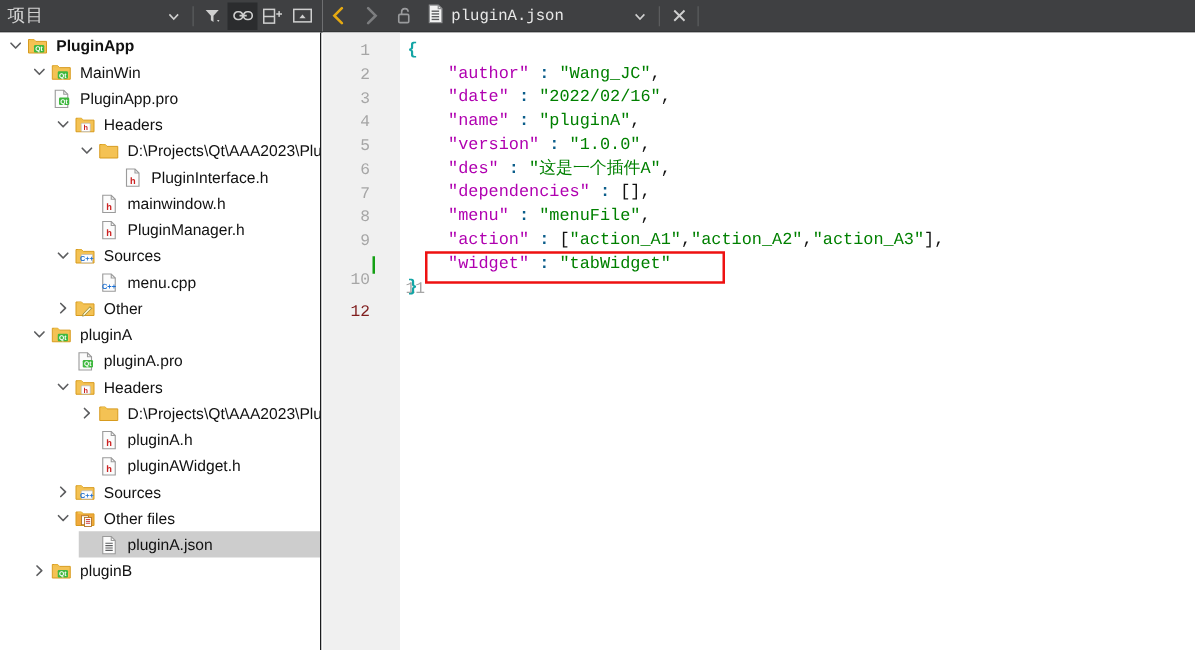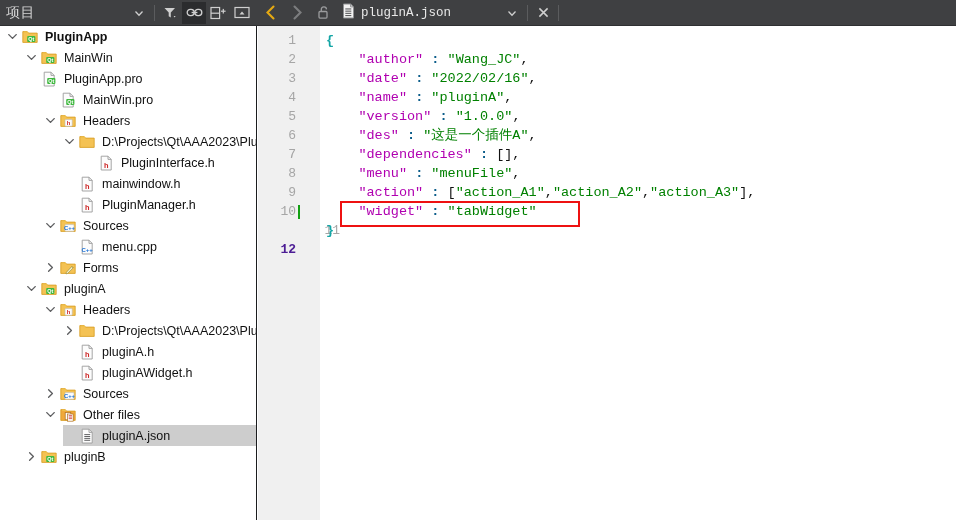--- a/index.html
+++ b/index.html
@@ -181,21 +181,21 @@
     position: absolute;
     left: 0;
     width: 38px;
     text-align: right;
     height: 19px;
     line-height: 19px;
     font-family: "Liberation Mono", monospace;
     font-size: 13px;
     color: #a6a6a6;
   }
-  .lnum.cur { color: #4c1d95; font-weight: bold; }
+  .lnum.cur { color: #7f1d1d; font-weight: normal; }
   .caret {
     position: absolute;
     left: 40px;
     top: 3px;
     width: 2px;
     height: 14px;
     background: #13a013;
   }
   .k  { color: #b000b0; }   
   .c  { color: #0b5d8a; font-weight: bold; }  
@@ -354,170 +354,170 @@
             <path d="M9.0 1.2 V4.4 H12.2" fill="none" stroke="#9b9b9b" stroke-width="0.9"></path>
             <rect x="5.2" y="7" width="8.2" height="6" rx="1" fill="#3fb83f"></rect>
             <text x="9.3" y="12.1" text-anchor="middle" fill="#ffffff" font-size="5.4" font-family="&quot;Liberation Sans&quot;, sans-serif" font-weight="bold">Qt</text>
           </svg>
         </span>
         <span class="label">PluginApp.pro</span>
       </div>
       <div class="row">
         <span style="width: 42px; flex: 0 0 auto;"></span>
         <span class="twisty">
-          <span></span>
-        </span>
-        <span class="ico-wrap">
-          <svg width="15" height="16" viewBox="0 0 15 16">
-            <path d="M2.2 1.2 H9.0 L12.2 4.4 V15 H2.2 Z" fill="#fcfcfc" stroke="#9b9b9b" stroke-width="0.9"></path>
-            <path d="M9.0 1.2 V4.4 H12.2" fill="none" stroke="#9b9b9b" stroke-width="0.9"></path>
+          <svg width="11" height="11" viewBox="0 0 11 11">
+            <path d="M1.8 3.6 L5.5 7.4 L9.2 3.6" fill="none" stroke="#5d5e60" stroke-width="1.35" stroke-linecap="round" stroke-linejoin="round"></path>
+          </svg>
+        </span>
+        <span class="ico-wrap">
+          <svg width="17" height="16" viewBox="0 0 17 16">
+            <path d="M0.8 2.6 H5.2 L6.6 4.1 H15.2 V13.4 H0.8 Z" fill="#f4c254" stroke="#d79b1e" stroke-width="0.8"></path>
+            <path d="M2.2 2.6 H5.2 L6.6 4.1 H2.2 Z" fill="#f0c04a"></path>
+            <rect x="5.0" y="6.6" width="7.2" height="6.6" rx="0.8" fill="#fdfdfd" stroke="#bbbbbb" stroke-width="0.6"></rect>
+            <text x="8.6" y="12.0" text-anchor="middle" fill="#cc2222" font-size="5.8" font-family="&quot;Liberation Sans&quot;, sans-serif" font-weight="bold">h</text>
+          </svg>
+        </span>
+        <span class="label">Headers</span>
+      </div>
+      <div class="row">
+        <span style="width: 61px; flex: 0 0 auto;"></span>
+        <span class="twisty">
+          <svg width="11" height="11" viewBox="0 0 11 11">
+            <path d="M1.8 3.6 L5.5 7.4 L9.2 3.6" fill="none" stroke="#5d5e60" stroke-width="1.35" stroke-linecap="round" stroke-linejoin="round"></path>
+          </svg>
+        </span>
+        <span class="ico-wrap">
+          <svg width="17" height="16" viewBox="0 0 17 16">
+            <path d="M0.8 2.6 H5.2 L6.6 4.1 H15.2 V13.4 H0.8 Z" fill="#f4c254" stroke="#d79b1e" stroke-width="0.8"></path>
+            <path d="M2.2 2.6 H5.2 L6.6 4.1 H2.2 Z" fill="#f0c04a"></path>
+          </svg>
+        </span>
+        <span class="label">D:\Projects\Qt\AAA2023\Plu</span>
+      </div>
+      <div class="row">
+        <span style="width: 80px; flex: 0 0 auto;"></span>
+        <span class="twisty">
+          <span></span>
+        </span>
+        <span class="ico-wrap">
+          <svg width="15" height="16" viewBox="0 0 15 16">
+            <path d="M2.2 1.2 H9.0 L12.2 4.4 V15 H2.2 Z" fill="#fcfcfc" stroke="#9b9b9b" stroke-width="0.9"></path>
+            <path d="M9.0 1.2 V4.4 H12.2" fill="none" stroke="#9b9b9b" stroke-width="0.9"></path>
+            <text x="7.2" y="12.9" text-anchor="middle" fill="#cc2222" font-size="7.4" font-family="&quot;Liberation Sans&quot;, sans-serif" font-weight="bold">h</text>
+          </svg>
+        </span>
+        <span class="label">PluginInterface.h</span>
+      </div>
+      <div class="row">
+        <span style="width: 61px; flex: 0 0 auto;"></span>
+        <span class="twisty">
+          <span></span>
+        </span>
+        <span class="ico-wrap">
+          <svg width="15" height="16" viewBox="0 0 15 16">
+            <path d="M2.2 1.2 H9.0 L12.2 4.4 V15 H2.2 Z" fill="#fcfcfc" stroke="#9b9b9b" stroke-width="0.9"></path>
+            <path d="M9.0 1.2 V4.4 H12.2" fill="none" stroke="#9b9b9b" stroke-width="0.9"></path>
+            <text x="7.2" y="12.9" text-anchor="middle" fill="#cc2222" font-size="7.4" font-family="&quot;Liberation Sans&quot;, sans-serif" font-weight="bold">h</text>
+          </svg>
+        </span>
+        <span class="label">mainwindow.h</span>
+      </div>
+      <div class="row">
+        <span style="width: 61px; flex: 0 0 auto;"></span>
+        <span class="twisty">
+          <span></span>
+        </span>
+        <span class="ico-wrap">
+          <svg width="15" height="16" viewBox="0 0 15 16">
+            <path d="M2.2 1.2 H9.0 L12.2 4.4 V15 H2.2 Z" fill="#fcfcfc" stroke="#9b9b9b" stroke-width="0.9"></path>
+            <path d="M9.0 1.2 V4.4 H12.2" fill="none" stroke="#9b9b9b" stroke-width="0.9"></path>
+            <text x="7.2" y="12.9" text-anchor="middle" fill="#cc2222" font-size="7.4" font-family="&quot;Liberation Sans&quot;, sans-serif" font-weight="bold">h</text>
+          </svg>
+        </span>
+        <span class="label">PluginManager.h</span>
+      </div>
+      <div class="row">
+        <span style="width: 42px; flex: 0 0 auto;"></span>
+        <span class="twisty">
+          <svg width="11" height="11" viewBox="0 0 11 11">
+            <path d="M1.8 3.6 L5.5 7.4 L9.2 3.6" fill="none" stroke="#5d5e60" stroke-width="1.35" stroke-linecap="round" stroke-linejoin="round"></path>
+          </svg>
+        </span>
+        <span class="ico-wrap">
+          <svg width="17" height="16" viewBox="0 0 17 16">
+            <path d="M0.8 2.6 H5.2 L6.6 4.1 H15.2 V13.4 H0.8 Z" fill="#f4c254" stroke="#d79b1e" stroke-width="0.8"></path>
+            <path d="M2.2 2.6 H5.2 L6.6 4.1 H2.2 Z" fill="#f0c04a"></path>
+            <rect x="5.0" y="6.6" width="9" height="6.6" rx="0.8" fill="#fdfdfd" stroke="#bbbbbb" stroke-width="0.6"></rect>
+            <text x="9.5" y="12.0" text-anchor="middle" fill="#1a6fd4" font-size="5.8" font-family="&quot;Liberation Sans&quot;, sans-serif" font-weight="bold">C++</text>
+          </svg>
+        </span>
+        <span class="label">Sources</span>
+      </div>
+      <div class="row">
+        <span style="width: 61px; flex: 0 0 auto;"></span>
+        <span class="twisty">
+          <span></span>
+        </span>
+        <span class="ico-wrap">
+          <svg width="15" height="16" viewBox="0 0 15 16">
+            <path d="M2.2 1.2 H9.0 L12.2 4.4 V15 H2.2 Z" fill="#fcfcfc" stroke="#9b9b9b" stroke-width="0.9"></path>
+            <path d="M9.0 1.2 V4.4 H12.2" fill="none" stroke="#9b9b9b" stroke-width="0.9"></path>
+            <text x="7.2" y="12.9" text-anchor="middle" fill="#1a6fd4" font-size="6" font-family="&quot;Liberation Sans&quot;, sans-serif" font-weight="bold">C++</text>
+          </svg>
+        </span>
+        <span class="label">menu.cpp</span>
+      </div>
+      <div class="row">
+        <span style="width: 42px; flex: 0 0 auto;"></span>
+        <span class="twisty">
+          <svg width="11" height="11" viewBox="0 0 11 11">
+            <path d="M3.6 1.8 L7.4 5.5 L3.6 9.2" fill="none" stroke="#5d5e60" stroke-width="1.35" stroke-linecap="round" stroke-linejoin="round"></path>
+          </svg>
+        </span>
+        <span class="ico-wrap">
+          <svg width="17" height="16" viewBox="0 0 17 16">
+            <path d="M0.8 2.6 H5.2 L6.6 4.1 H15.2 V13.4 H0.8 Z" fill="#f4c254" stroke="#d79b1e" stroke-width="0.8"></path>
+            <path d="M2.2 2.6 H5.2 L6.6 4.1 H2.2 Z" fill="#f0c04a"></path>
+            <path d="M6.4 12.2 L6.0 13.9 L7.7 13.4 L13.4 7.7 L12.0 6.3 Z" fill="#f6f0c8" stroke="#9a8b3a" stroke-width="0.7"></path>
+            <path d="M11.7 6.6 L13.1 8.0" stroke="#9a8b3a" stroke-width="0.7"></path>
+          </svg>
+        </span>
+        <span class="label">Other</span>
+      </div>
+      <div class="row">
+        <span style="width: 23px; flex: 0 0 auto;"></span>
+        <span class="twisty">
+          <svg width="11" height="11" viewBox="0 0 11 11">
+            <path d="M1.8 3.6 L5.5 7.4 L9.2 3.6" fill="none" stroke="#5d5e60" stroke-width="1.35" stroke-linecap="round" stroke-linejoin="round"></path>
+          </svg>
+        </span>
+        <span class="ico-wrap">
+          <svg width="17" height="16" viewBox="0 0 17 16">
+            <path d="M0.8 2.6 H5.2 L6.6 4.1 H15.2 V13.4 H0.8 Z" fill="#f4c254" stroke="#d79b1e" stroke-width="0.8"></path>
+            <path d="M2.2 2.6 H5.2 L6.6 4.1 H2.2 Z" fill="#f0c04a"></path>
             <rect x="5.2" y="7" width="8.2" height="6" rx="1" fill="#3fb83f"></rect>
             <text x="9.3" y="12.1" text-anchor="middle" fill="#ffffff" font-size="5.4" font-family="&quot;Liberation Sans&quot;, sans-serif" font-weight="bold">Qt</text>
           </svg>
         </span>
-        <span class="label">MainWin.pro</span>
+        <span class="label">pluginA</span>
       </div>
       <div class="row">
         <span style="width: 42px; flex: 0 0 auto;"></span>
         <span class="twisty">
-          <svg width="11" height="11" viewBox="0 0 11 11">
-            <path d="M1.8 3.6 L5.5 7.4 L9.2 3.6" fill="none" stroke="#5d5e60" stroke-width="1.35" stroke-linecap="round" stroke-linejoin="round"></path>
-          </svg>
-        </span>
-        <span class="ico-wrap">
-          <svg width="17" height="16" viewBox="0 0 17 16">
-            <path d="M0.8 2.6 H5.2 L6.6 4.1 H15.2 V13.4 H0.8 Z" fill="#f4c254" stroke="#d79b1e" stroke-width="0.8"></path>
-            <path d="M2.2 2.6 H5.2 L6.6 4.1 H2.2 Z" fill="#f0c04a"></path>
-            <rect x="5.0" y="6.6" width="7.2" height="6.6" rx="0.8" fill="#fdfdfd" stroke="#bbbbbb" stroke-width="0.6"></rect>
-            <text x="8.6" y="12.0" text-anchor="middle" fill="#cc2222" font-size="5.8" font-family="&quot;Liberation Sans&quot;, sans-serif" font-weight="bold">h</text>
-          </svg>
-        </span>
-        <span class="label">Headers</span>
-      </div>
-      <div class="row">
-        <span style="width: 61px; flex: 0 0 auto;"></span>
-        <span class="twisty">
-          <svg width="11" height="11" viewBox="0 0 11 11">
-            <path d="M1.8 3.6 L5.5 7.4 L9.2 3.6" fill="none" stroke="#5d5e60" stroke-width="1.35" stroke-linecap="round" stroke-linejoin="round"></path>
-          </svg>
-        </span>
-        <span class="ico-wrap">
-          <svg width="17" height="16" viewBox="0 0 17 16">
-            <path d="M0.8 2.6 H5.2 L6.6 4.1 H15.2 V13.4 H0.8 Z" fill="#f4c254" stroke="#d79b1e" stroke-width="0.8"></path>
-            <path d="M2.2 2.6 H5.2 L6.6 4.1 H2.2 Z" fill="#f0c04a"></path>
-          </svg>
-        </span>
-        <span class="label">D:\Projects\Qt\AAA2023\Plu</span>
-      </div>
-      <div class="row">
-        <span style="width: 80px; flex: 0 0 auto;"></span>
-        <span class="twisty">
-          <span></span>
-        </span>
-        <span class="ico-wrap">
-          <svg width="15" height="16" viewBox="0 0 15 16">
-            <path d="M2.2 1.2 H9.0 L12.2 4.4 V15 H2.2 Z" fill="#fcfcfc" stroke="#9b9b9b" stroke-width="0.9"></path>
-            <path d="M9.0 1.2 V4.4 H12.2" fill="none" stroke="#9b9b9b" stroke-width="0.9"></path>
-            <text x="7.2" y="12.9" text-anchor="middle" fill="#cc2222" font-size="7.4" font-family="&quot;Liberation Sans&quot;, sans-serif" font-weight="bold">h</text>
-          </svg>
-        </span>
-        <span class="label">PluginInterface.h</span>
-      </div>
-      <div class="row">
-        <span style="width: 61px; flex: 0 0 auto;"></span>
-        <span class="twisty">
-          <span></span>
-        </span>
-        <span class="ico-wrap">
-          <svg width="15" height="16" viewBox="0 0 15 16">
-            <path d="M2.2 1.2 H9.0 L12.2 4.4 V15 H2.2 Z" fill="#fcfcfc" stroke="#9b9b9b" stroke-width="0.9"></path>
-            <path d="M9.0 1.2 V4.4 H12.2" fill="none" stroke="#9b9b9b" stroke-width="0.9"></path>
-            <text x="7.2" y="12.9" text-anchor="middle" fill="#cc2222" font-size="7.4" font-family="&quot;Liberation Sans&quot;, sans-serif" font-weight="bold">h</text>
-          </svg>
-        </span>
-        <span class="label">mainwindow.h</span>
-      </div>
-      <div class="row">
-        <span style="width: 61px; flex: 0 0 auto;"></span>
-        <span class="twisty">
-          <span></span>
-        </span>
-        <span class="ico-wrap">
-          <svg width="15" height="16" viewBox="0 0 15 16">
-            <path d="M2.2 1.2 H9.0 L12.2 4.4 V15 H2.2 Z" fill="#fcfcfc" stroke="#9b9b9b" stroke-width="0.9"></path>
-            <path d="M9.0 1.2 V4.4 H12.2" fill="none" stroke="#9b9b9b" stroke-width="0.9"></path>
-            <text x="7.2" y="12.9" text-anchor="middle" fill="#cc2222" font-size="7.4" font-family="&quot;Liberation Sans&quot;, sans-serif" font-weight="bold">h</text>
-          </svg>
-        </span>
-        <span class="label">PluginManager.h</span>
-      </div>
-      <div class="row">
-        <span style="width: 42px; flex: 0 0 auto;"></span>
-        <span class="twisty">
-          <svg width="11" height="11" viewBox="0 0 11 11">
-            <path d="M1.8 3.6 L5.5 7.4 L9.2 3.6" fill="none" stroke="#5d5e60" stroke-width="1.35" stroke-linecap="round" stroke-linejoin="round"></path>
-          </svg>
-        </span>
-        <span class="ico-wrap">
-          <svg width="17" height="16" viewBox="0 0 17 16">
-            <path d="M0.8 2.6 H5.2 L6.6 4.1 H15.2 V13.4 H0.8 Z" fill="#f4c254" stroke="#d79b1e" stroke-width="0.8"></path>
-            <path d="M2.2 2.6 H5.2 L6.6 4.1 H2.2 Z" fill="#f0c04a"></path>
-            <rect x="5.0" y="6.6" width="9" height="6.6" rx="0.8" fill="#fdfdfd" stroke="#bbbbbb" stroke-width="0.6"></rect>
-            <text x="9.5" y="12.0" text-anchor="middle" fill="#1a6fd4" font-size="5.8" font-family="&quot;Liberation Sans&quot;, sans-serif" font-weight="bold">C++</text>
-          </svg>
-        </span>
-        <span class="label">Sources</span>
-      </div>
-      <div class="row">
-        <span style="width: 61px; flex: 0 0 auto;"></span>
-        <span class="twisty">
-          <span></span>
-        </span>
-        <span class="ico-wrap">
-          <svg width="15" height="16" viewBox="0 0 15 16">
-            <path d="M2.2 1.2 H9.0 L12.2 4.4 V15 H2.2 Z" fill="#fcfcfc" stroke="#9b9b9b" stroke-width="0.9"></path>
-            <path d="M9.0 1.2 V4.4 H12.2" fill="none" stroke="#9b9b9b" stroke-width="0.9"></path>
-            <text x="7.2" y="12.9" text-anchor="middle" fill="#1a6fd4" font-size="6" font-family="&quot;Liberation Sans&quot;, sans-serif" font-weight="bold">C++</text>
-          </svg>
-        </span>
-        <span class="label">menu.cpp</span>
-      </div>
-      <div class="row">
-        <span style="width: 42px; flex: 0 0 auto;"></span>
-        <span class="twisty">
-          <svg width="11" height="11" viewBox="0 0 11 11">
-            <path d="M3.6 1.8 L7.4 5.5 L3.6 9.2" fill="none" stroke="#5d5e60" stroke-width="1.35" stroke-linecap="round" stroke-linejoin="round"></path>
-          </svg>
-        </span>
-        <span class="ico-wrap">
-          <svg width="17" height="16" viewBox="0 0 17 16">
-            <path d="M0.8 2.6 H5.2 L6.6 4.1 H15.2 V13.4 H0.8 Z" fill="#f4c254" stroke="#d79b1e" stroke-width="0.8"></path>
-            <path d="M2.2 2.6 H5.2 L6.6 4.1 H2.2 Z" fill="#f0c04a"></path>
-            <path d="M6.4 12.2 L6.0 13.9 L7.7 13.4 L13.4 7.7 L12.0 6.3 Z" fill="#f6f0c8" stroke="#9a8b3a" stroke-width="0.7"></path>
-            <path d="M11.7 6.6 L13.1 8.0" stroke="#9a8b3a" stroke-width="0.7"></path>
-          </svg>
-        </span>
-        <span class="label">Forms</span>
-      </div>
-      <div class="row">
-        <span style="width: 23px; flex: 0 0 auto;"></span>
-        <span class="twisty">
-          <svg width="11" height="11" viewBox="0 0 11 11">
-            <path d="M1.8 3.6 L5.5 7.4 L9.2 3.6" fill="none" stroke="#5d5e60" stroke-width="1.35" stroke-linecap="round" stroke-linejoin="round"></path>
-          </svg>
-        </span>
-        <span class="ico-wrap">
-          <svg width="17" height="16" viewBox="0 0 17 16">
-            <path d="M0.8 2.6 H5.2 L6.6 4.1 H15.2 V13.4 H0.8 Z" fill="#f4c254" stroke="#d79b1e" stroke-width="0.8"></path>
-            <path d="M2.2 2.6 H5.2 L6.6 4.1 H2.2 Z" fill="#f0c04a"></path>
+          <span></span>
+        </span>
+        <span class="ico-wrap">
+          <svg width="15" height="16" viewBox="0 0 15 16">
+            <path d="M2.2 1.2 H9.0 L12.2 4.4 V15 H2.2 Z" fill="#fcfcfc" stroke="#9b9b9b" stroke-width="0.9"></path>
+            <path d="M9.0 1.2 V4.4 H12.2" fill="none" stroke="#9b9b9b" stroke-width="0.9"></path>
             <rect x="5.2" y="7" width="8.2" height="6" rx="1" fill="#3fb83f"></rect>
             <text x="9.3" y="12.1" text-anchor="middle" fill="#ffffff" font-size="5.4" font-family="&quot;Liberation Sans&quot;, sans-serif" font-weight="bold">Qt</text>
           </svg>
         </span>
-        <span class="label">pluginA</span>
+        <span class="label">pluginA.pro</span>
       </div>
       <div class="row">
         <span style="width: 42px; flex: 0 0 auto;"></span>
         <span class="twisty">
           <svg width="11" height="11" viewBox="0 0 11 11">
             <path d="M1.8 3.6 L5.5 7.4 L9.2 3.6" fill="none" stroke="#5d5e60" stroke-width="1.35" stroke-linecap="round" stroke-linejoin="round"></path>
           </svg>
         </span>
         <span class="ico-wrap">
           <svg width="17" height="16" viewBox="0 0 17 16">
@@ -645,21 +645,21 @@
     <div id="gutter">
         <div class="lnum" style="top: 5px;">1</div>
         <div class="lnum" style="top: 24px;">2</div>
         <div class="lnum" style="top: 43px;">3</div>
         <div class="lnum" style="top: 62px;">4</div>
         <div class="lnum" style="top: 81px;">5</div>
         <div class="lnum" style="top: 100px;">6</div>
         <div class="lnum" style="top: 119px;">7</div>
         <div class="lnum" style="top: 138px;">8</div>
         <div class="lnum" style="top: 157px;">9</div>
-        <div class="lnum" style="top: 176px;">10</div>
+        <div class="lnum" style="top: 188px;">10</div>
         <div class="caret" style="top: 179px;"></div>
         <div class="lnum" style="top: 195px; margin-left: 44px;">11</div>
         <div class="lnum cur" style="top: 214px;">12</div>
       </div>
     <div class="code-area" id="code-area">
         <div class="cline" style="position: absolute; left: 6px; top: 5px;"><span class="p">{</span></div>
         <div class="cline" style="position: absolute; left: 6px; top: 24px;"><span class="b">    </span><span class="k">"author"</span><span class="b"> </span><span class="c">:</span><span class="b"> </span><span class="s">"Wang_JC"</span><span class="b">,</span></div>
         <div class="cline" style="position: absolute; left: 6px; top: 43px;"><span class="b">    </span><span class="k">"date"</span><span class="b"> </span><span class="c">:</span><span class="b"> </span><span class="s">"2022/02/16"</span><span class="b">,</span></div>
         <div class="cline" style="position: absolute; left: 6px; top: 62px;"><span class="b">    </span><span class="k">"name"</span><span class="b"> </span><span class="c">:</span><span class="b"> </span><span class="s">"pluginA"</span><span class="b">,</span></div>
         <div class="cline" style="position: absolute; left: 6px; top: 81px;"><span class="b">    </span><span class="k">"version"</span><span class="b"> </span><span class="c">:</span><span class="b"> </span><span class="s">"1.0.0"</span><span class="b">,</span></div>

